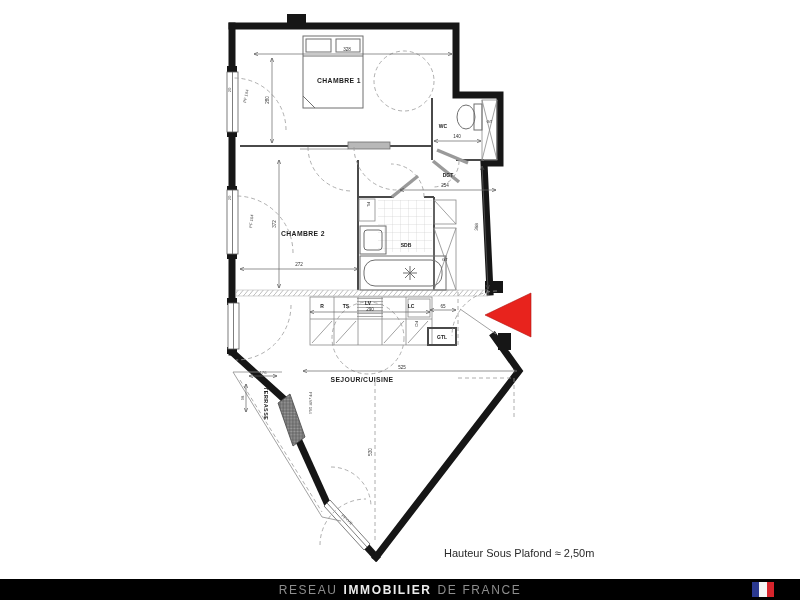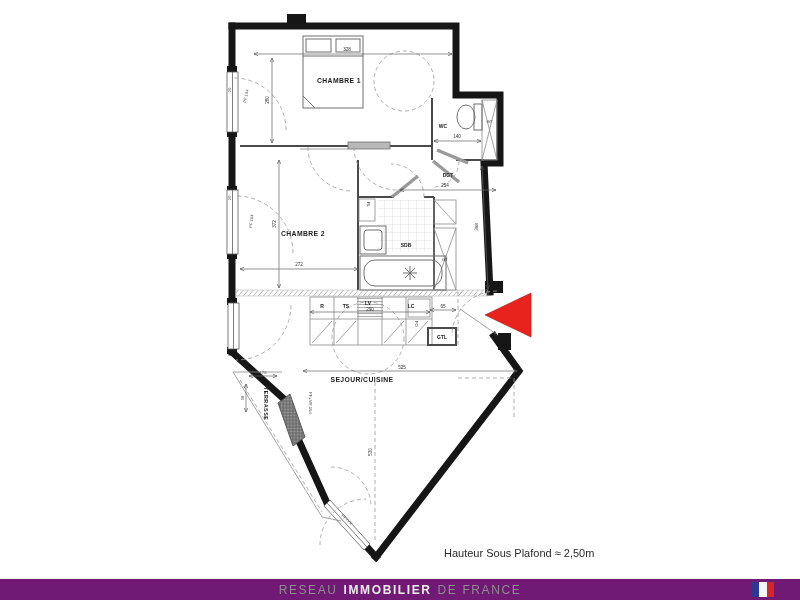--- a/index.html
+++ b/index.html
@@ -15,21 +15,21 @@
   .wall{stroke:#161616;stroke-width:7;fill:none;stroke-linecap:square;}
   .part{stroke:#4a4a4a;stroke-width:2;fill:none;}
   .fix{stroke:#6f6f6f;stroke-width:1;fill:none;}
   .thin{stroke:#8a8a8a;stroke-width:.8;fill:none;}
   .grid{stroke:#c9c9c9;stroke-width:.6;fill:none;}
   .dash{stroke:#9b9b9b;stroke-width:.8;fill:none;stroke-dasharray:4 3;}
   .dimline{stroke:#666;stroke-width:.7;fill:none;}
   .leaf{stroke:#9a9a9a;stroke-width:3.5;fill:none;}
   .winframe{fill:#ffffff;stroke:#5c5c5c;stroke-width:.8;}
   
-  .footer{position:absolute;left:0;right:0;bottom:0;height:21px;background:#701a75;
+  .footer{position:absolute;left:0;right:0;bottom:0;height:21px;background:#000000;
           display:flex;align-items:center;justify-content:center;}
   .brand{font-size:12px;letter-spacing:1.6px;color:#8d8d8d;white-space:nowrap;}
   .brand .w{color:#ededed;font-weight:bold;}
   .brand span{margin:0 3px;}
   .flag{position:absolute;right:26px;top:3px;width:22px;height:15px;display:flex;}
   .flag i{flex:1;display:block;}
   .flag .fb{background:#2b3990;} .flag .fw{background:#f5f5f5;} .flag .fr{background:#d6242c;}
 </style>
 </head>
 <body>

